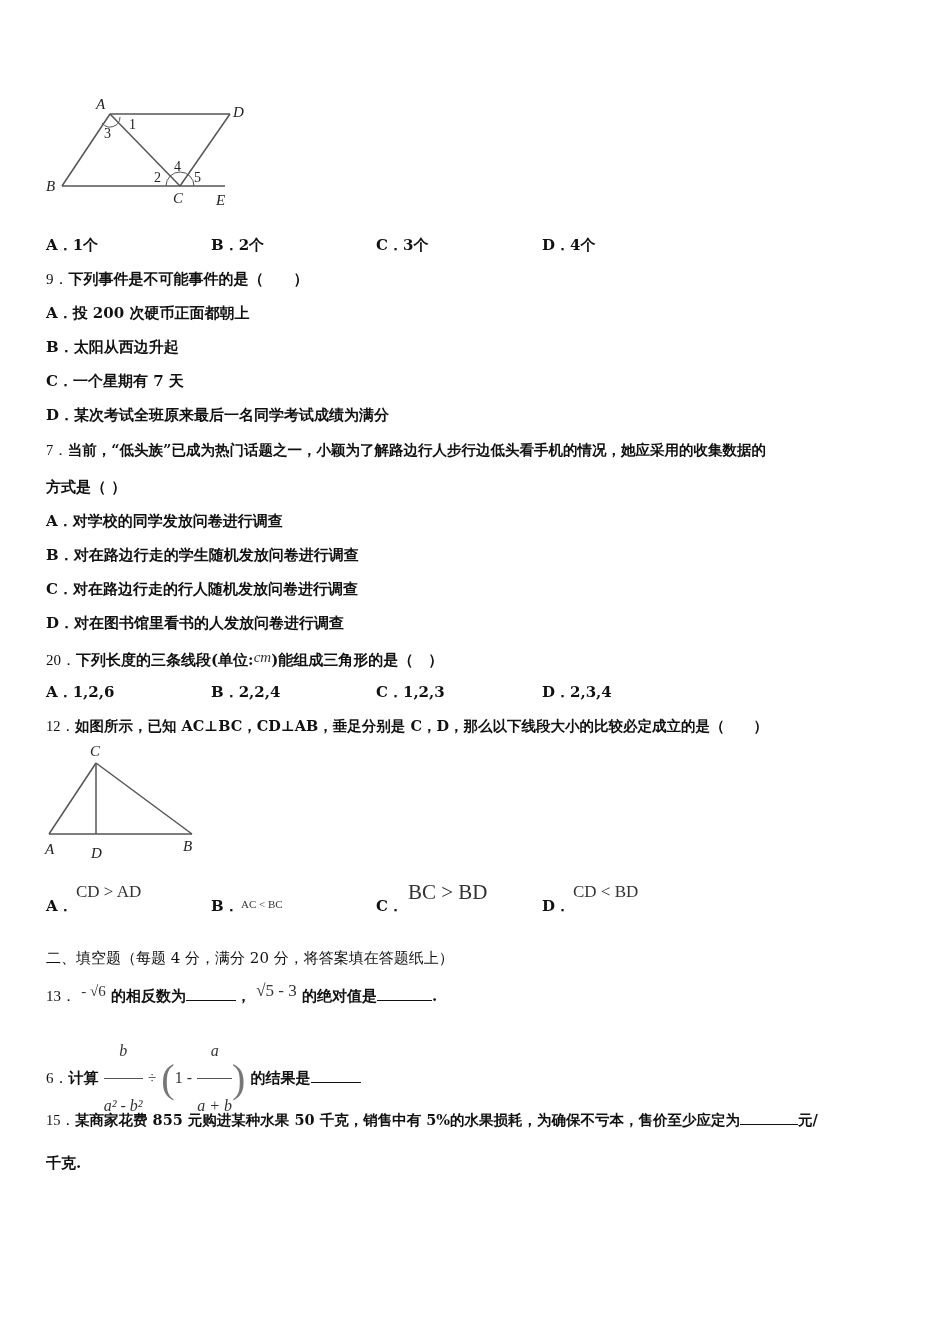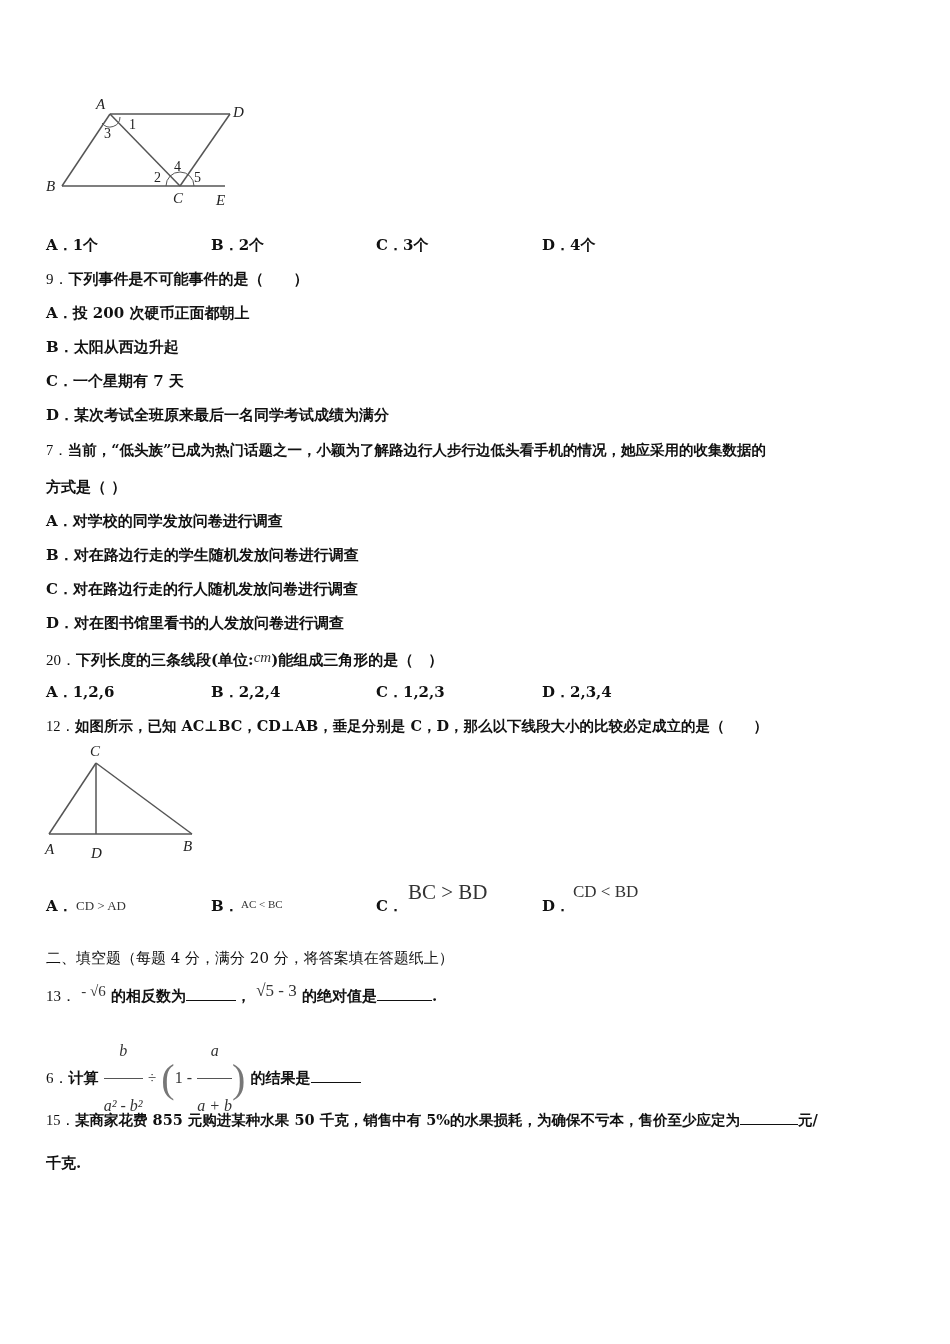--- a/index.html
+++ b/index.html
@@ -75,21 +75,21 @@
   <line x1="56" y1="23" x2="152" y2="94" stroke="#555" stroke-width="1.5"></line>
   <line x1="9" y1="94" x2="152" y2="94" stroke="#555" stroke-width="1.5"></line>
   <line x1="56" y1="23" x2="56" y2="94" stroke="#555" stroke-width="1.5"></line>
   <text x="50" y="16">C</text>
   <text x="5" y="114">A</text>
   <text x="51" y="118">D</text>
   <text x="143" y="111">B</text>
 </svg>
 <div class="opt-row" style="top:880px;height:40px">
   <span class="opt" style="left:0;top:16px"><span>A．</span></span>
-  <span class="opt math" style="left:30px;top:16px;font-size:13px">CD &gt; AD</span>
+  <span class="opt math" style="left:30px;top:2px;font-size:17px">CD &gt; AD</span>
   <span class="opt" style="left:165px;top:16px"><span>B．</span></span>
   <span class="opt math" style="left:195px;top:14px;font-size:11px">AC &lt; BC</span>
   <span class="opt" style="left:330px;top:16px"><span>C．</span></span>
   <span class="opt math" style="left:362px;top:2px;font-size:21px">BC &gt; BD</span>
   <span class="opt" style="left:496px;top:16px"><span>D．</span></span>
   <span class="opt math" style="left:527px;top:2px;font-size:17px">CD &lt; BD</span>
 </div>
 
 <div class="line" style="top:948px;font-weight:normal"><span>二、填空题（每题 4 分，满分 20 分，将答案填在答题纸上）</span></div>
 

